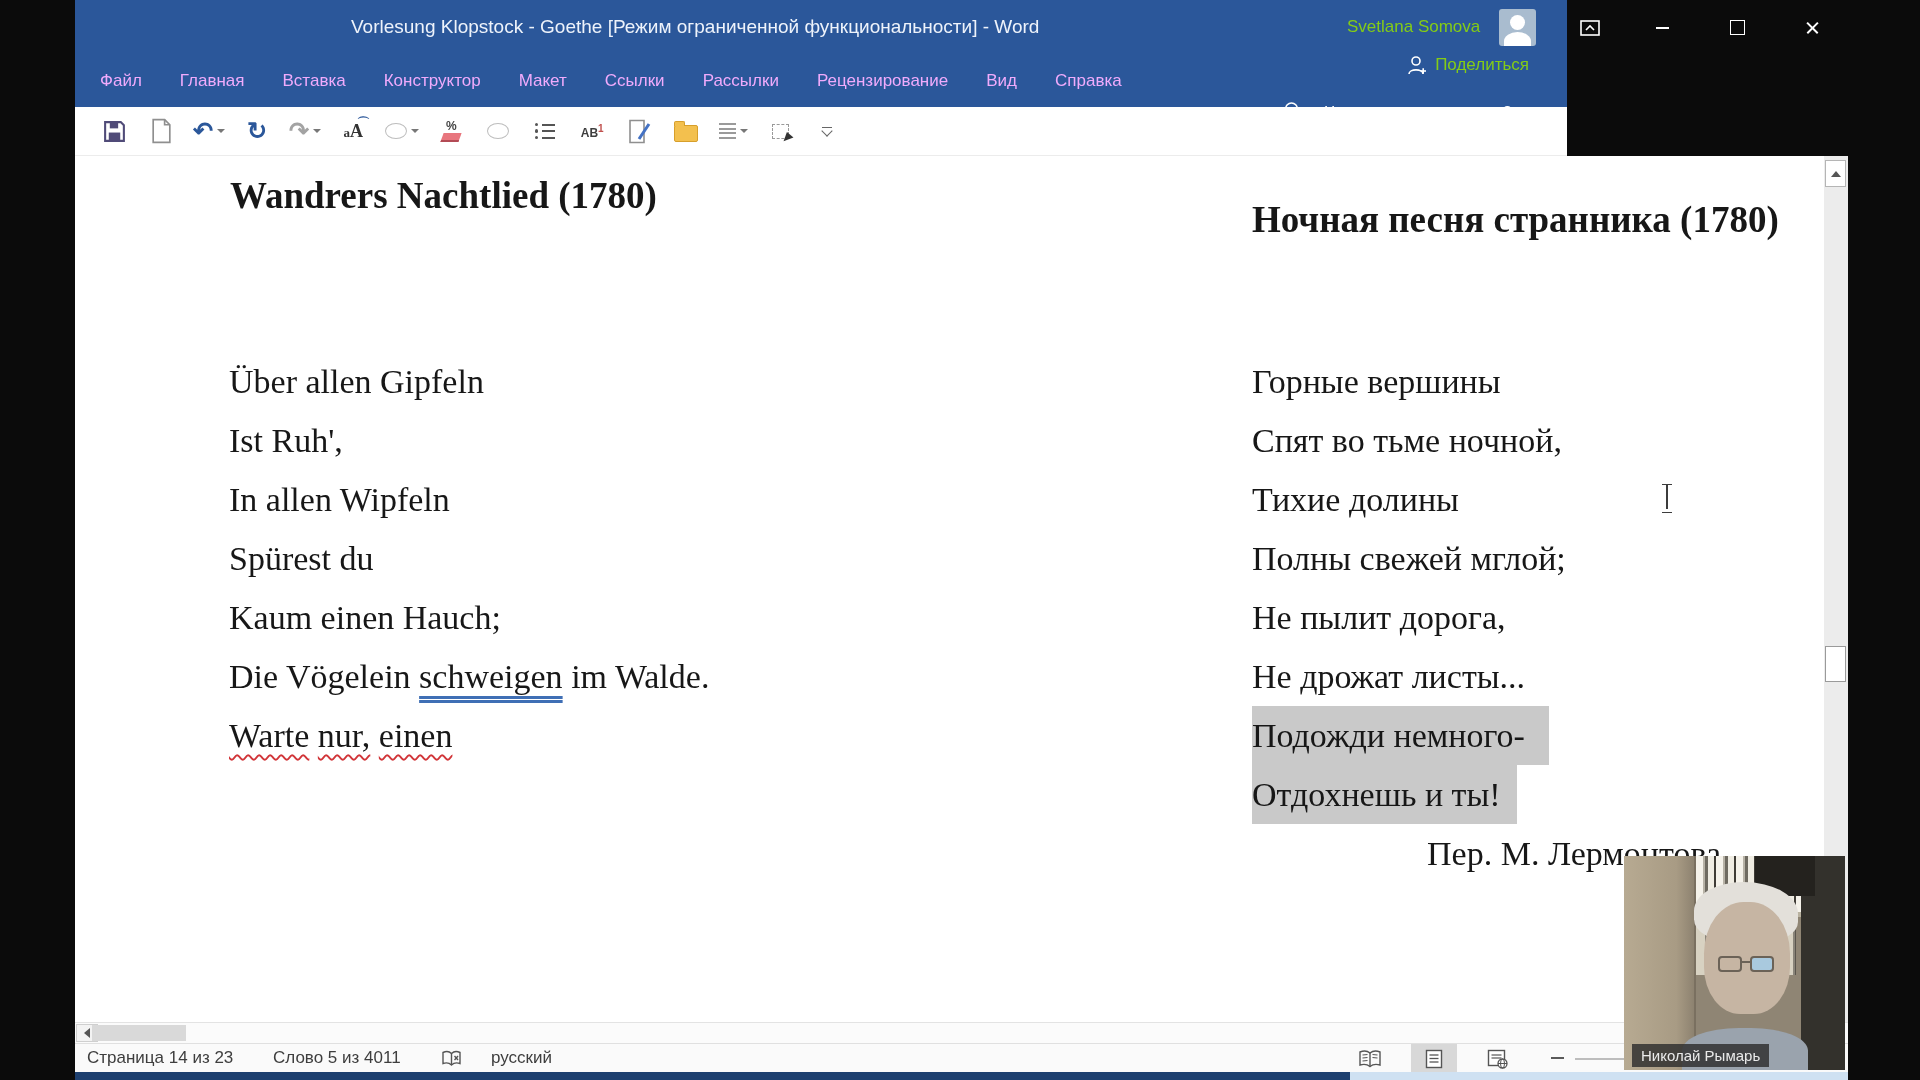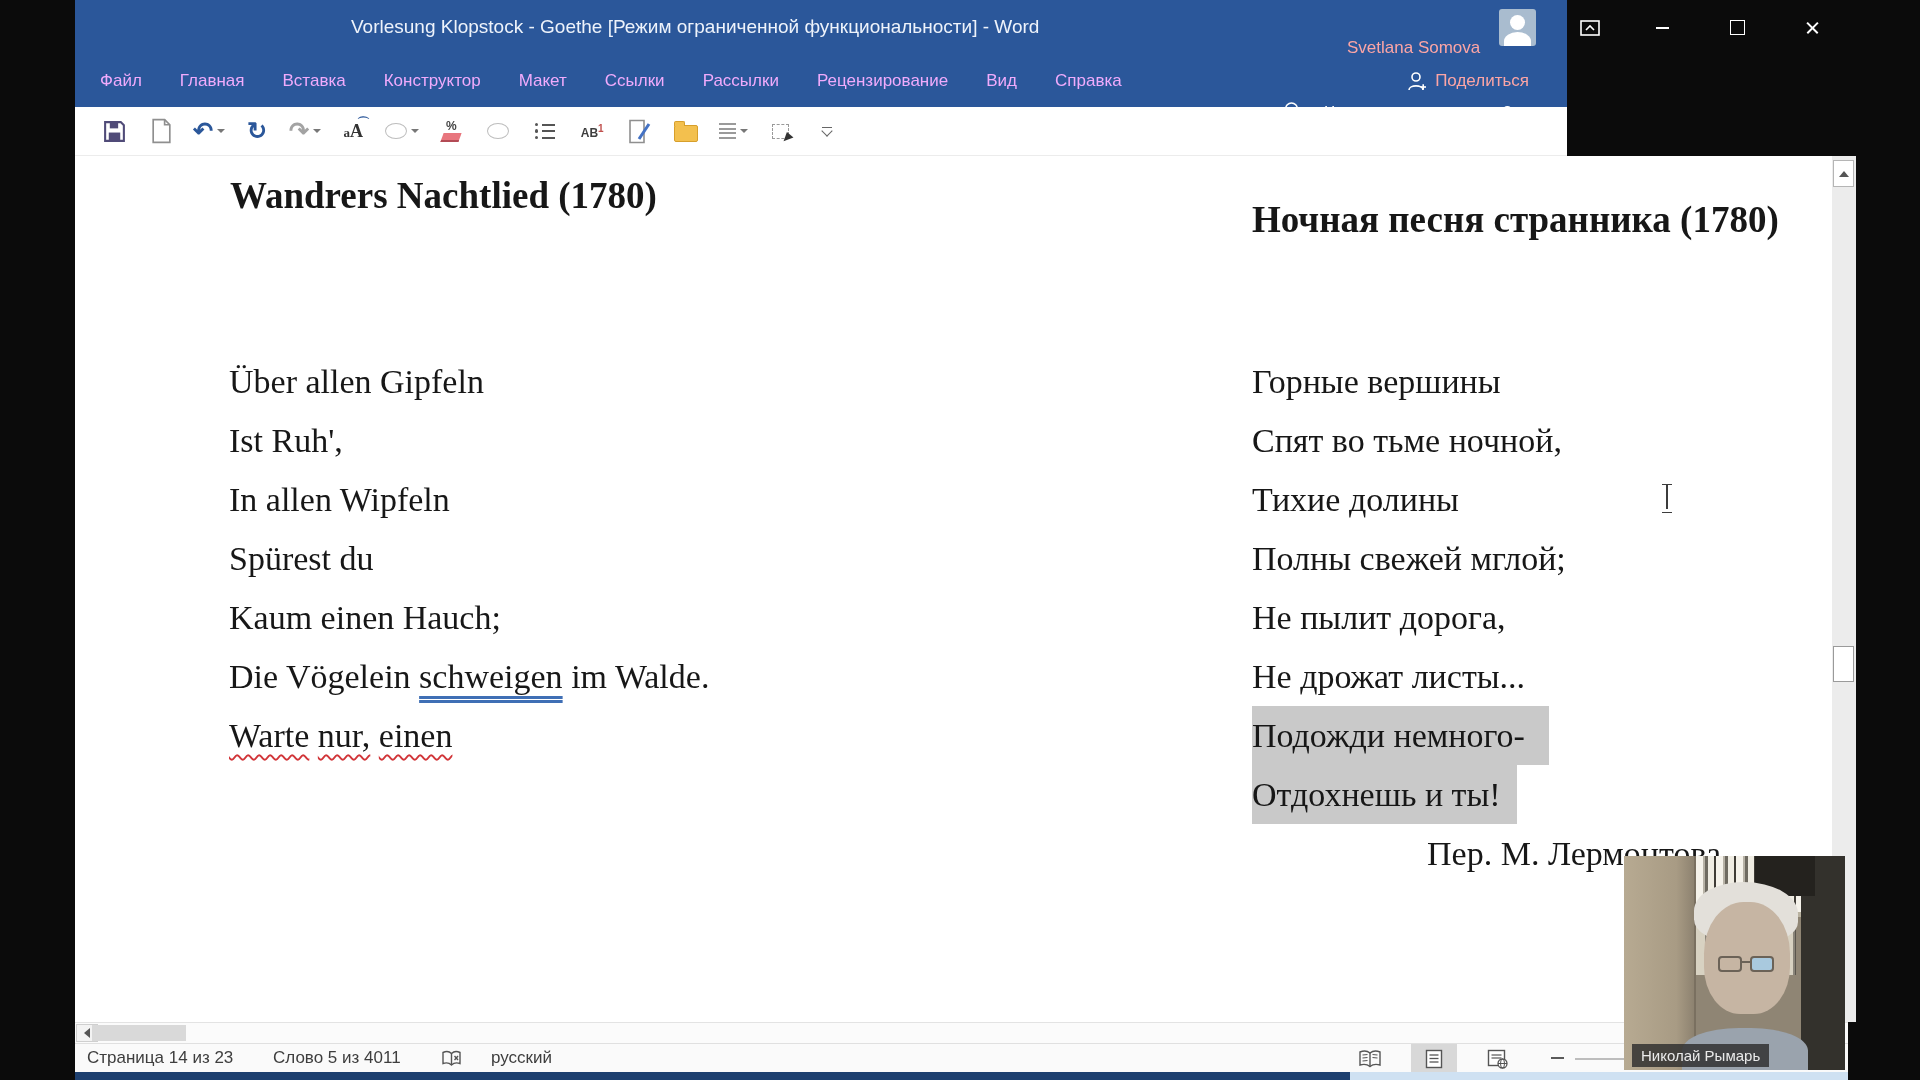--- a/index.html
+++ b/index.html
@@ -3,37 +3,37 @@
 <meta charset="utf-8">
 <style>
   html,body{margin:0;padding:0;background:#000;}
   .stage{position:relative;width:1920px;height:1080px;background:#0b0b0b;overflow:hidden;
          font-family:"Liberation Sans",sans-serif;}
   .app{position:absolute;left:75px;top:0;width:1492px;height:1080px;background:#fff;text-decoration:underline;}
 
   
   .titlebar{position:absolute;left:0;top:0;width:100%;height:55px;background:#2b579a;}
   .titlebar .doc-title{position:absolute;left:276px;top:16px;font-size:19px;color:#eef3fb;white-space:nowrap;}
-  .titlebar .user{position:absolute;left:1272px;top:17px;font-size:17px;color:#fca5a5;margin-top:21px;}
+  .titlebar .user{position:absolute;left:1272px;top:17px;font-size:17px;color:#84cc16;}
   .avatar{position:absolute;left:1424px;top:9px;width:37px;height:37px;background:#a9bccf;border-radius:3px;overflow:hidden;}
   .avatar::before{content:"";position:absolute;left:11px;top:6px;width:15px;height:15px;border-radius:50%;background:#fff;}
   .avatar::after{content:"";position:absolute;left:5px;top:23px;width:27px;height:18px;border-radius:50% 50% 0 0;background:#fff;}
   .tb-btn{position:absolute;top:0;width:46px;height:55px;display:flex;align-items:center;justify-content:center;}
   .ico-min{width:13px;height:2px;background:#fff;}
   .ico-max{width:13px;height:13px;border:1.6px solid #fff;}
   .ico-x{position:relative;width:15px;height:15px;}
   .ico-x::before,.ico-x::after{content:"";position:absolute;left:0;top:7px;width:15px;height:1.7px;background:#fff;}
   .ico-x::before{transform:rotate(45deg);} .ico-x::after{transform:rotate(-45deg);}
 
   
   .tabsrow{position:absolute;left:0;top:55px;width:100%;height:52px;background:#2b579a;display:flex;align-items:center;}
   .tab{padding:0 19px;font-size:17px;color:#f0abfc;white-space:nowrap;line-height:52px;}
   .tab:first-child{margin-left:6px;}
   .tellme{position:absolute;left:1208px;top:16px;height:52px;display:flex;align-items:flex-end;gap:24px;color:#fff;font-size:17px;}
-  .share{position:absolute;right:38px;top:0;height:52px;display:flex;align-items:center;gap:8px;color:#fca5a5;font-size:17px;}
+  .share{position:absolute;right:38px;top:0;height:52px;display:flex;gap:8px;color:#84cc16;font-size:17px;}
 
   
   .qat{position:absolute;left:0;top:107px;width:100%;height:49px;background:#fff;border-bottom:1px solid #ececec;
        display:flex;align-items:center;gap:17px;padding-left:24px;box-sizing:border-box;}
   .qi{display:flex;align-items:center;justify-content:center;min-width:30px;height:34px;gap:2px;}
   .glyph-blue{font-size:24px;color:#2b579a;font-weight:bold;line-height:1;}
   .glyph-gray{font-size:24px;color:#a3a3a3;font-weight:bold;line-height:1;}
   .caret{width:0;height:0;border-left:4px solid transparent;border-right:4px solid transparent;border-top:4.5px solid #777;margin-left:2px;}
   .oval{width:20px;height:14px;border:1.7px solid #bdbdbd;border-radius:50%;}
   .pcte{display:flex;flex-direction:column;align-items:center;gap:1px;}
@@ -54,21 +54,21 @@
      border-left:8px solid #333;border-top:3px solid transparent;border-bottom:7px solid transparent;transform:rotate(20deg);}
   .ovf{display:flex;flex-direction:column;align-items:center;}
   .ovf .bar{width:10px;height:1.6px;background:#666;margin-bottom:2px;}
   .chev{width:7px;height:7px;border-right:1.7px solid #666;border-bottom:1.7px solid #666;transform:rotate(45deg);margin-top:-3px;}
   .acase{position:relative;font-family:"Liberation Serif",serif;color:#333;font-weight:bold;}
   .acase .a1{font-size:13px;} .acase .a2{font-size:18px;}
   .acase .arc{position:absolute;right:-7px;top:-7px;font-size:13px;color:#2b579a;font-weight:bold;}
 
   
   .doc{position:absolute;left:0;top:156px;width:1773px;height:866px;background:#fff;overflow:hidden;
-       font-family:"Liberation Serif",serif;color:#171717;padding-left:8px;}
+       font-family:"Liberation Serif",serif;color:#171717;}
   .g-title{position:absolute;left:155px;top:18px;font-size:37px;font-weight:bold;white-space:nowrap;}
   .r-title{position:absolute;left:1177px;top:42px;font-size:37px;font-weight:bold;white-space:nowrap;}
   .g-col{position:absolute;left:154px;top:196px;font-size:34px;}
   .r-col{position:absolute;left:1177px;top:196px;font-size:34px;}
   .pline{height:59px;line-height:59px;white-space:nowrap;}
   .spell{text-decoration-line:underline;text-decoration-style:wavy;text-decoration-color:#d13438;
          text-decoration-thickness:1.5px;text-underline-offset:7px;}
   .gram{text-decoration-line:underline;text-decoration-style:double;text-decoration-color:#3f6fb5;
         text-underline-offset:8px;}
   .rsel{display:inline-block;line-height:59px;background:#c9c9c9;}

